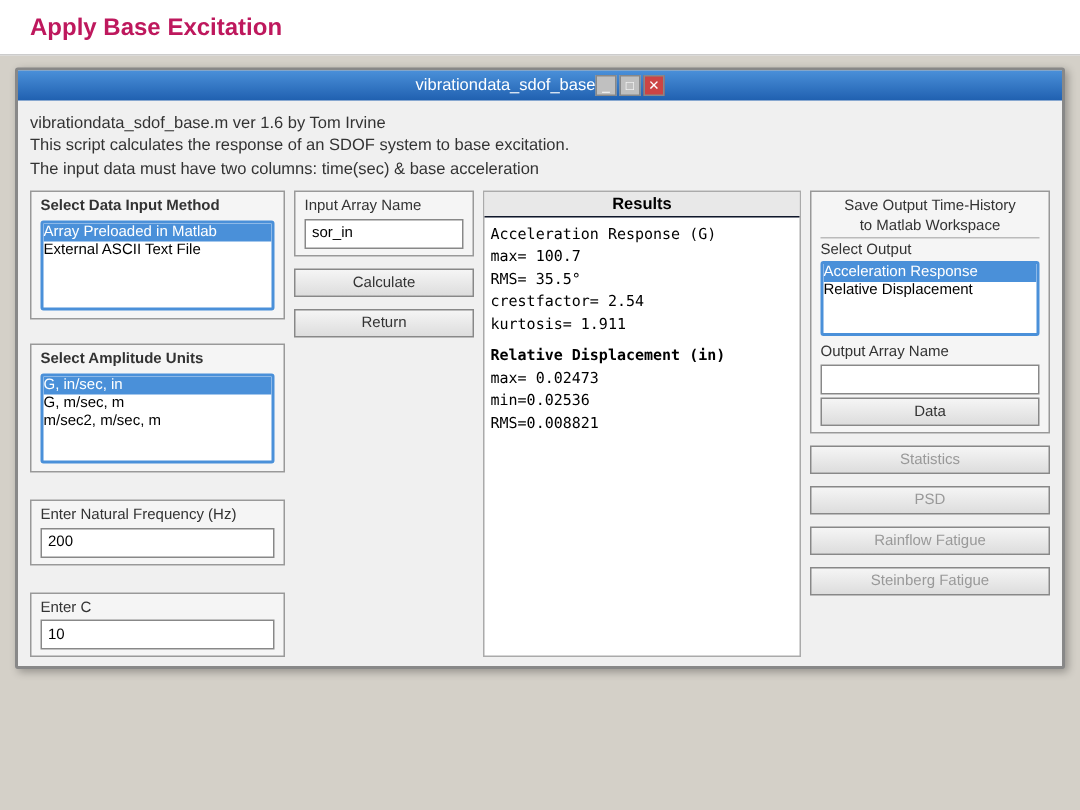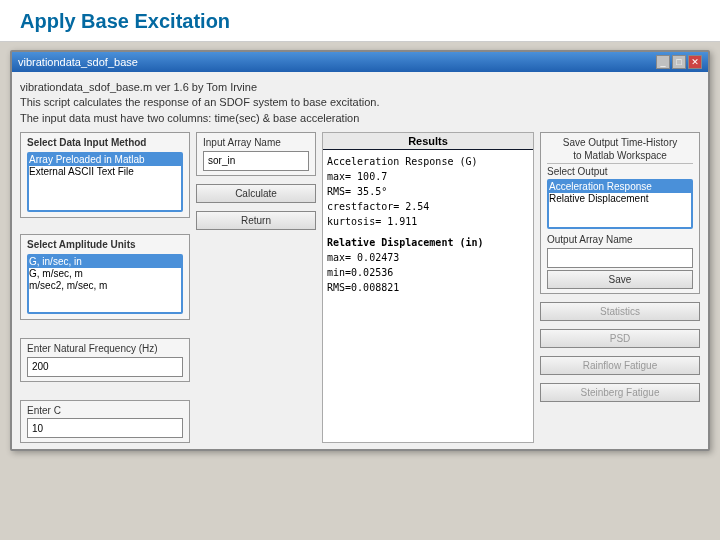--- a/index.html
+++ b/index.html
@@ -6,40 +6,40 @@
     body {
       font-family: Arial, sans-serif;
       background: #d4d0c8;
       width: 720px;
       height: 540px;
       overflow: hidden;
     }
     .page-header {
       background: white;
       padding: 10px 20px 8px 20px;
-      font-size: 20px;
+      font-size: 16px;
       font-weight: bold;
-      color: #0369a1;
+      color: #be185d;
       border-bottom: 1px solid #ccc;
     }
     .window-container {
       margin: 8px 10px;
       border: 2px solid #888;
       background: #f0f0f0;
       border-radius: 2px;
       box-shadow: 2px 2px 6px rgba(0,0,0,0.3);
     }
     .window-titlebar {
       background: linear-gradient(to bottom, #4a90d9, #2060b0);
       color: white;
       font-size: 11px;
       padding: 3px 6px;
       display: flex;
       align-items: center;
-      justify-content: space-between;
+      justify-content: center;
     }
     .window-title-text { font-size: 11px; }
     .window-controls { display: flex; gap: 2px; }
     .win-btn {
       width: 14px; height: 14px;
       background: #c0c0c0;
       border: 1px solid #888;
       font-size: 9px;
       display: flex; align-items: center; justify-content: center;
       cursor: pointer;
@@ -270,21 +270,21 @@
           <hr class="divider">
           <div class="small-label">Select Output</div>
           <div class="output-select-container">
             <select class="output-select-list" size="2">
               <option selected="" style="background:#4a90d9;color:white;">Acceleration Response</option>
               <option>Relative Displacement</option>
             </select>
           </div>
           <div style="margin-top:4px;" class="small-label">Output Array Name</div>
           <input type="text" value="" style="">
-          <button class="btn">Save</button>
+          <button class="btn">Data</button>
         </div>
 
         <button class="btn btn-disabled">Statistics</button>
         <button class="btn btn-disabled">PSD</button>
         <button class="btn btn-disabled">Rainflow Fatigue</button>
         <button class="btn btn-disabled">Steinberg Fatigue</button>
       </div>
 
     </div>
   </div>

